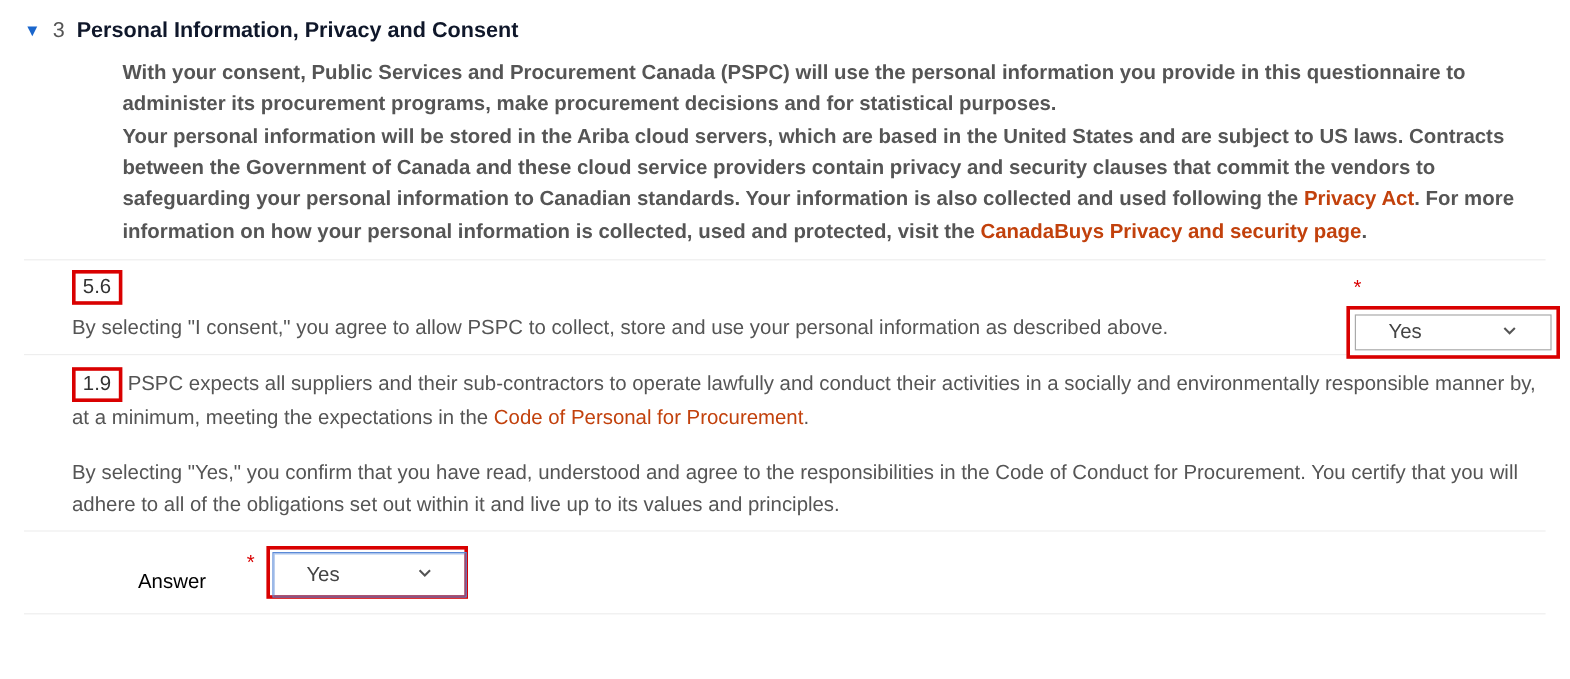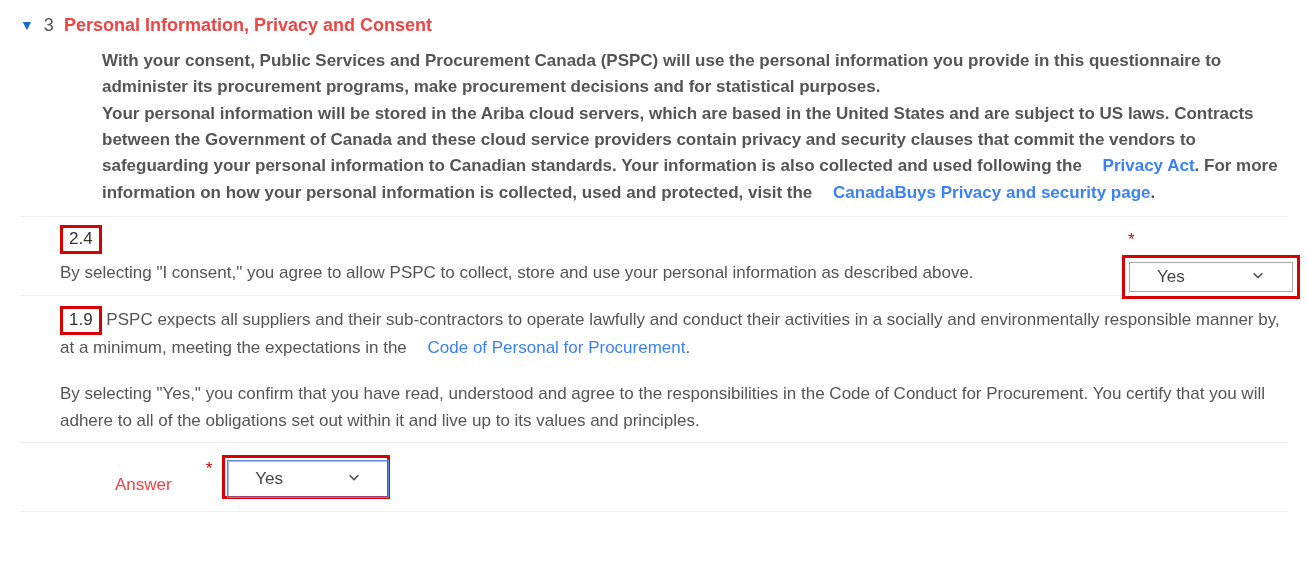--- a/index.html
+++ b/index.html
@@ -25,33 +25,32 @@
     .caret {
       color: #1a66cc;
       font-size: 14px;
     }
     .sec-num {
       color: #555;
       font-size: 18px;
     }
     .sec-title {
       font-weight: 700;
-      color: #ef4444;
+      color: #0f172a;
       font-size: 18px;
     }
     .intro {
       margin-left: 82px;
       color: #555;
       margin-bottom: 10px;
       font-weight: bold;
     }
     .link {
-      color: #3b82f6;
+      color: #c2410c;
       cursor: pointer;
-      margin-left: 16px;
     }
     .hr {
       border-top: 1px solid #eee;
       margin: 0;
     }
     .q-block {
       padding: 8px 0 8px 40px;
       position: relative;
     }
     .qnum-highlight {
@@ -105,21 +104,21 @@
     .q32-block{ padding:10px 0 8px 40px; }
     .q32-para{ color:#555; margin-top:0; }
     .q32-para2{ margin-top:20px; color:#555; }
     .answer-row{
       padding:12px 0 12px 95px;
       display:flex;
       align-items:center;
       gap:6px;
       position:relative;
     }
-    .ans-label{ color:#ef4444; margin-right:28px;margin-top:16px;}
+    .ans-label{ color:#000000; margin-right:28px;margin-top:16px;}
     .star-32{ color:#d90000; position:relative; top:-8px; margin-right:4px;}
     .dd-32-wrap{
       position:relative;
       display:inline-block;
     }
     .dd-32{
       border:3px solid #d90000;
       width:168px;
       height:44px;
       position:relative;
@@ -141,21 +140,21 @@
 </div>
 
 <div class="intro">
   <span>With your consent, Public Services and Procurement Canada (PSPC) will use the personal information you provide in this questionnaire to administer its procurement programs, make procurement decisions and for statistical purposes.</span><br>
   <span>Your personal information will be stored in the Ariba cloud servers, which are based in the United States and are subject to US laws. Contracts between the Government of Canada and these cloud service providers contain privacy and security clauses that commit the vendors to safeguarding your personal information to Canadian standards. Your information is also collected and used following the </span><span class="link">Privacy Act</span><span>. For more information on how your personal information is collected, used and protected, visit the </span><span class="link">CanadaBuys Privacy and security page</span><span>.</span>
 </div>
 
 <div class="hr"></div>
 
 <div class="q-block">
-  <span class="qnum-highlight">2.4</span>
+  <span class="qnum-highlight">5.6</span>
   <span class="star star-31">*</span>
   <div class="q31-text">By selecting "I consent," you agree to allow PSPC to collect, store and use your personal information as described above.</div>
   <div class="dd dd-31">
     <div class="dd-inner-wrap">
       <div class="dd-inner">
         <span>Yes</span>
         <span class="chev"><svg viewBox="0 0 16 16">
               <polyline points="3,6 8,11 13,6"></polyline>
             </svg></span>
       </div>

